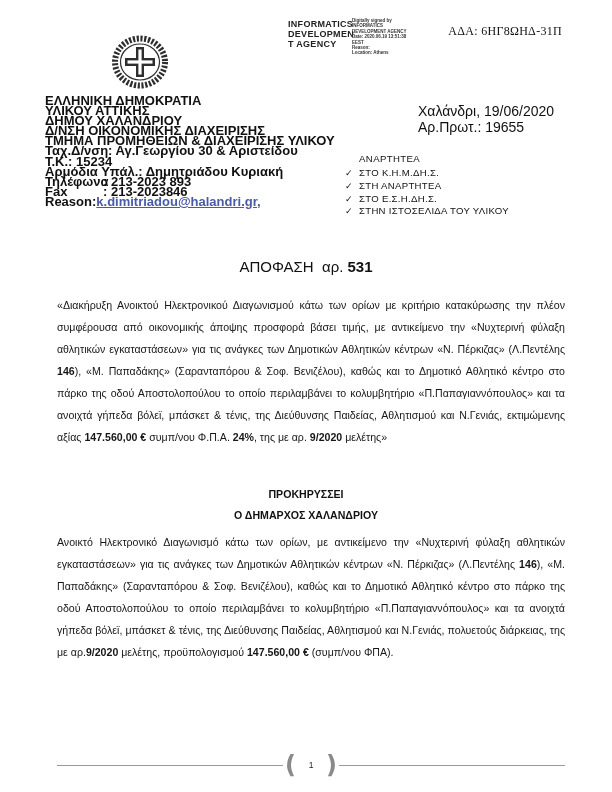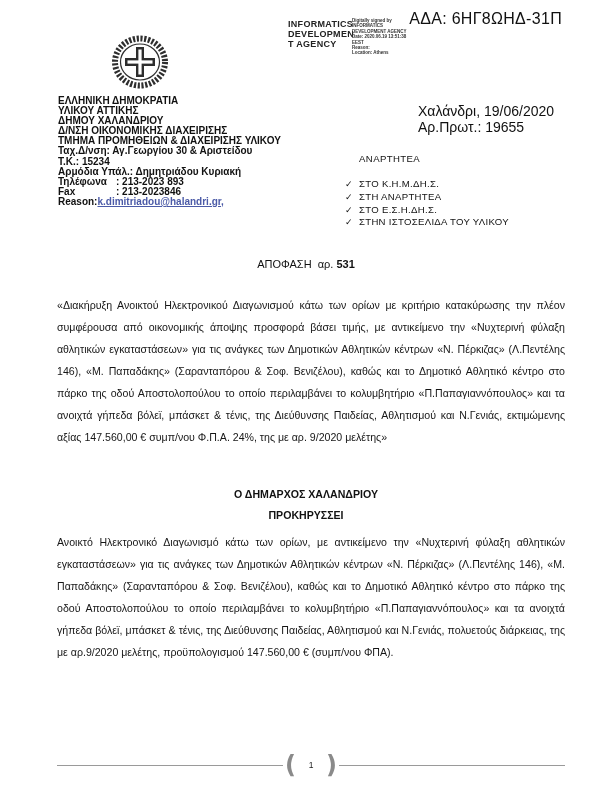--- a/index.html
+++ b/index.html
@@ -5,44 +5,44 @@
   html,body{margin:0;padding:0;background:#ffffff;}
   .page{
     position:relative;
     width:612px;height:792px;
     background:#ffffff;
     font-family:"Liberation Sans", sans-serif;
     color:#1c1c1c;
     overflow:hidden;
   }
   
-  .ada{position:absolute;top:10px;right:50px;font-size:16px;letter-spacing:.3px;color:#111;}
+  .ada{position:absolute;top:24px;right:50px;font-size:12px;letter-spacing:.3px;color:#111;font-family:Liberation Serif, serif;}
   
   .emblem{position:absolute;left:111px;top:35px;width:58px;height:54px;}
   
   .stamp-agency{position:absolute;left:288px;top:19px;font-size:9px;font-weight:700;line-height:10px;color:#222;letter-spacing:.3px;}
   .stamp-sig{position:absolute;left:352px;top:18px;font-size:4.5px;line-height:5.4px;color:#333;font-weight:700;}
   
-  .sender{position:absolute;left:58px;top:96px;font-size:10px;line-height:10.1px;font-weight:700;color:#111;}
+  .sender{position:absolute;left:45px;top:96px;font-size:13px;line-height:10.1px;font-weight:700;color:#111;}
   .sender .row{display:flex;}
   .sender .lbl{display:inline-block;width:58px;}
   .sender a{color:#4b5aa7;text-decoration:underline;font-weight:700;}
   
   .reference{position:absolute;left:418px;top:104px;font-size:14px;line-height:15.5px;color:#111;}
   
   .anartitea{position:absolute;left:345px;top:153px;font-size:9.6px;color:#111;}
-  .anartitea .title{margin-left:14px;margin-bottom:14px;letter-spacing:.4px;}
+  .anartitea .title{margin-left:14px;margin-bottom:3px;letter-spacing:.4px;}
   .anartitea .item{display:flex;line-height:12.8px;letter-spacing:.3px;}
   .anartitea .check{width:14px;font-size:9px;}
   
-  .decision-title{position:absolute;left:0;top:258px;width:612px;text-align:center;font-size:11px;white-space:pre-wrap;color:#111;}
+  .decision-title{position:absolute;left:0;top:258px;width:612px;text-align:center;font-size:15px;white-space:pre-wrap;color:#111;}
   .decision-title b{font-weight:700;}
   
   .para{position:absolute;left:57px;width:508px;font-size:10.6px;line-height:22px;text-align:justify;color:#161616;}
-  .para b{font-weight:400;}
+  .para b{font-weight:700;}
   .p1{top:294px;}
   .p2{top:531px;}
   .proclaim{position:absolute;left:0;top:484px;width:612px;text-align:center;font-weight:700;font-size:10.6px;line-height:21px;color:#111;}
   
   .footer{position:absolute;left:57px;right:47px;top:751px;height:28px;display:flex;align-items:center;}
   .footer .rule{flex:1;height:1px;background:#9a9a9a;}
   .footer .bracket{color:#8a8a8a;font-family:"DejaVu Sans", sans-serif;font-size:24px;font-weight:700;line-height:28px;margin:0 2px;transform:scaleY(1.05);}
   .footer .num{width:26px;text-align:center;font-size:8.5px;color:#222;}
 </style>
 </head>
@@ -124,22 +124,22 @@
       <span class="check">✓</span>
       <span>ΣΤΗΝ ΙΣΤΟΣΕΛΙΔΑ ΤΟΥ ΥΛΙΚΟΥ</span>
     </div>
   </div>
 
   <div class="decision-title"><span>ΑΠΟΦΑΣΗ  αρ. </span><b>531</b></div>
 
   <div class="para p1"><span>«Διακήρυξη Ανοικτού Ηλεκτρονικού Διαγωνισμού κάτω των ορίων με κριτήριο κατακύρωσης την πλέον συμφέρουσα από οικονομικής άποψης προσφορά βάσει τιμής, με αντικείμενο  την «Νυχτερινή φύλαξη αθλητικών εγκαταστάσεων» για τις ανάγκες των Δημοτικών Αθλητικών κέντρων «Ν. Πέρκιζας» (Λ.Πεντέλης </span><b>146</b><span>), «Μ. Παπαδάκης» (Σαρανταπόρου &amp; Σοφ. Βενιζέλου), καθώς και το Δημοτικό Αθλητικό κέντρο στο πάρκο της οδού Αποστολοπούλου το οποίο περιλαμβάνει το κολυμβητήριο «Π.Παπαγιαννόπουλος» και τα ανοιχτά γήπεδα βόλεϊ, μπάσκετ &amp; τένις, της Διεύθυνσης Παιδείας, Αθλητισμού και Ν.Γενιάς,  εκτιμώμενης αξίας </span><b>147.560,00 €</b><span> συμπ/νου Φ.Π.Α. </span><b>24%</b><span>, της με αρ. </span><b>9/2020</b><span> μελέτης»</span></div>
 
   <div class="proclaim">
+    <div>ΠΡΟΚΗΡΥΣΣΕΙ</div>
     <div>Ο ΔΗΜΑΡΧΟΣ  ΧΑΛΑΝΔΡΙΟΥ</div>
-    <div>ΠΡΟΚΗΡΥΣΣΕΙ</div>
   </div>
 
   <div class="para p2"><span>Ανοικτό Ηλεκτρονικό Διαγωνισμό κάτω των ορίων, με αντικείμενο  την «Νυχτερινή φύλαξη αθλητικών εγκαταστάσεων» για τις ανάγκες των Δημοτικών Αθλητικών κέντρων «Ν. Πέρκιζας» (Λ.Πεντέλης </span><b>146</b><span>), «Μ. Παπαδάκης» (Σαρανταπόρου &amp; Σοφ. Βενιζέλου), καθώς και το Δημοτικό Αθλητικό κέντρο στο πάρκο της οδού Αποστολοπούλου το οποίο περιλαμβάνει το κολυμβητήριο «Π.Παπαγιαννόπουλος» και τα ανοιχτά γήπεδα βόλεϊ, μπάσκετ &amp; τένις, της Διεύθυνσης Παιδείας, Αθλητισμού και Ν.Γενιάς, πολυετούς διάρκειας, της με αρ.</span><b>9/2020</b><span> μελέτης, προϋπολογισμού </span><b>147.560,00 €</b><span> (συμπ/νου ΦΠΑ).</span></div>
 
   <div class="footer">
     <div class="rule"></div>
     <div class="bracket">(</div>
     <div class="num">1</div>
     <div class="bracket">)</div>
     <div class="rule"></div>

